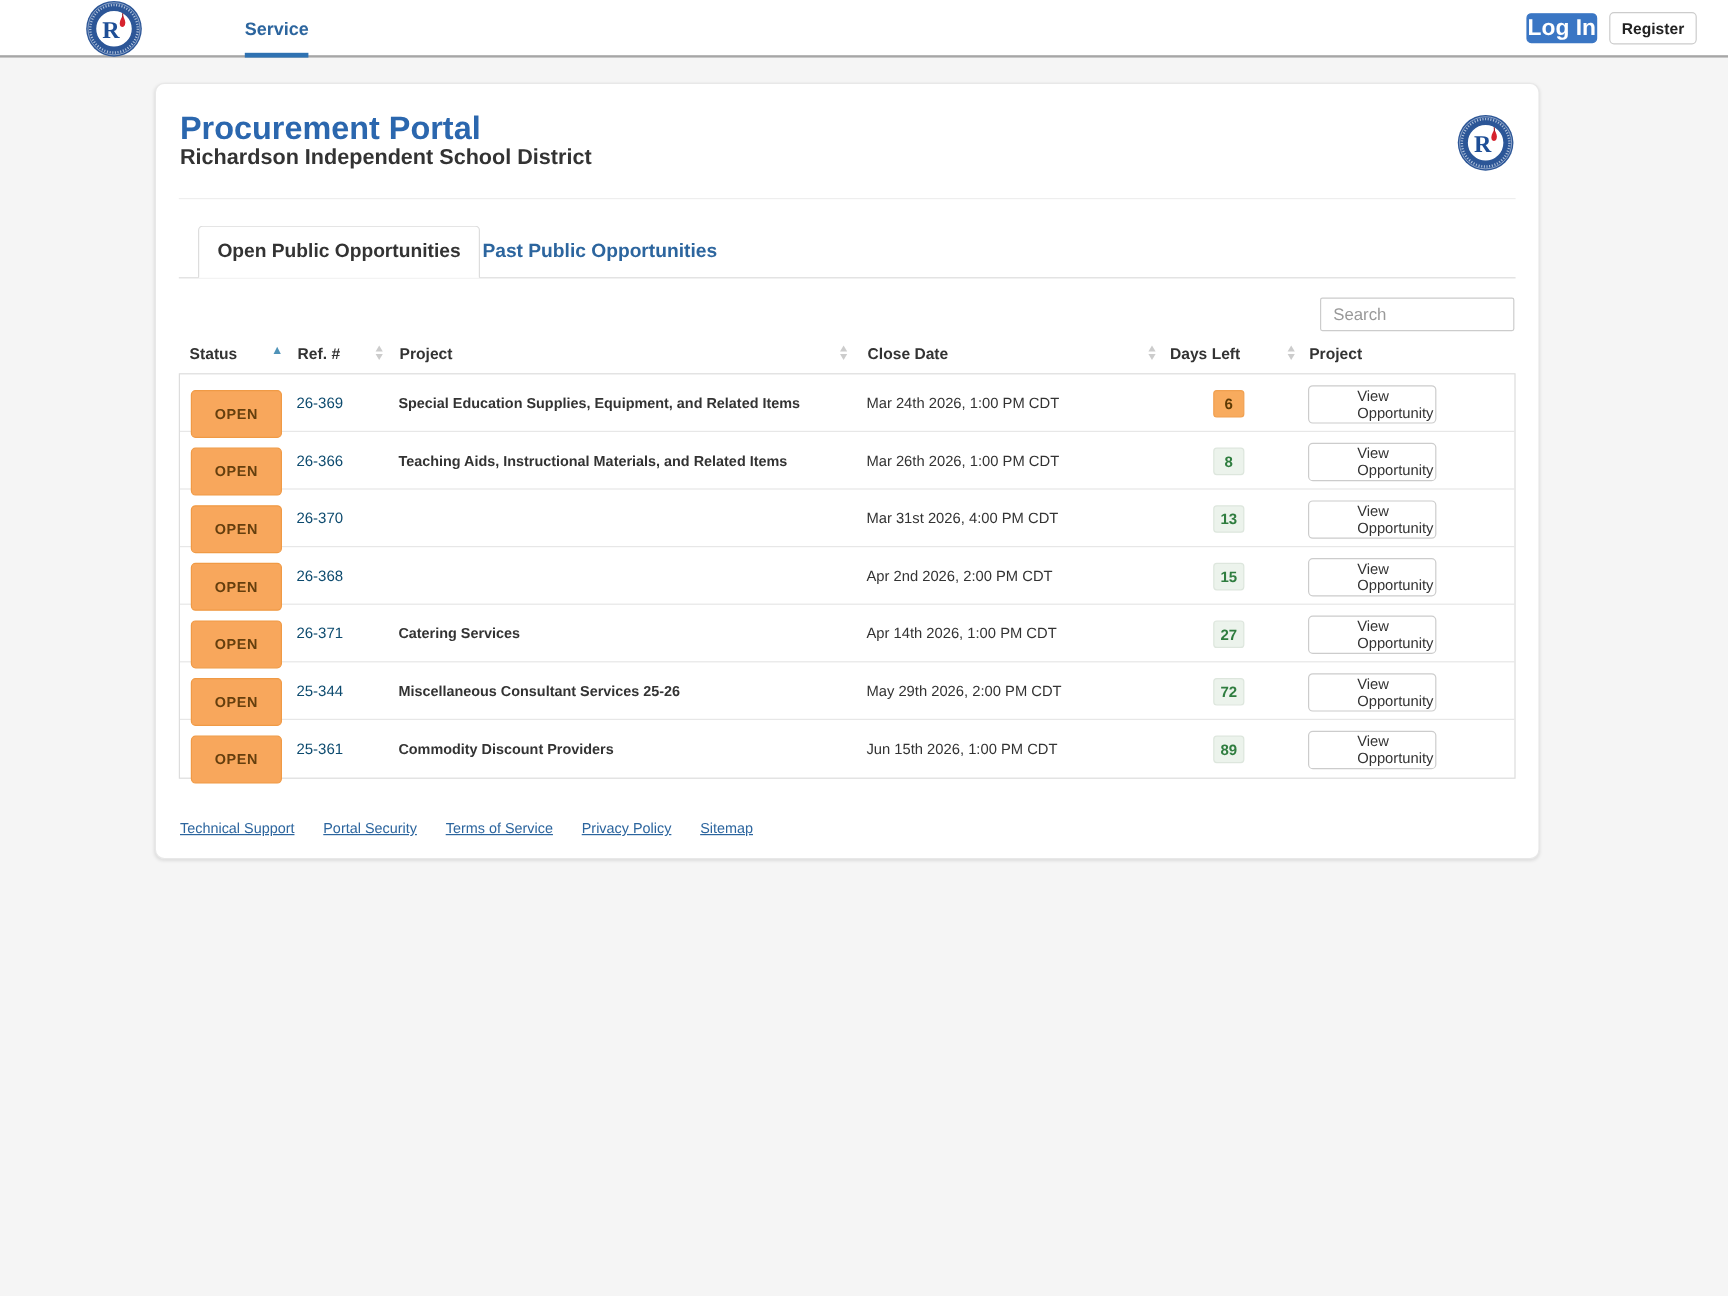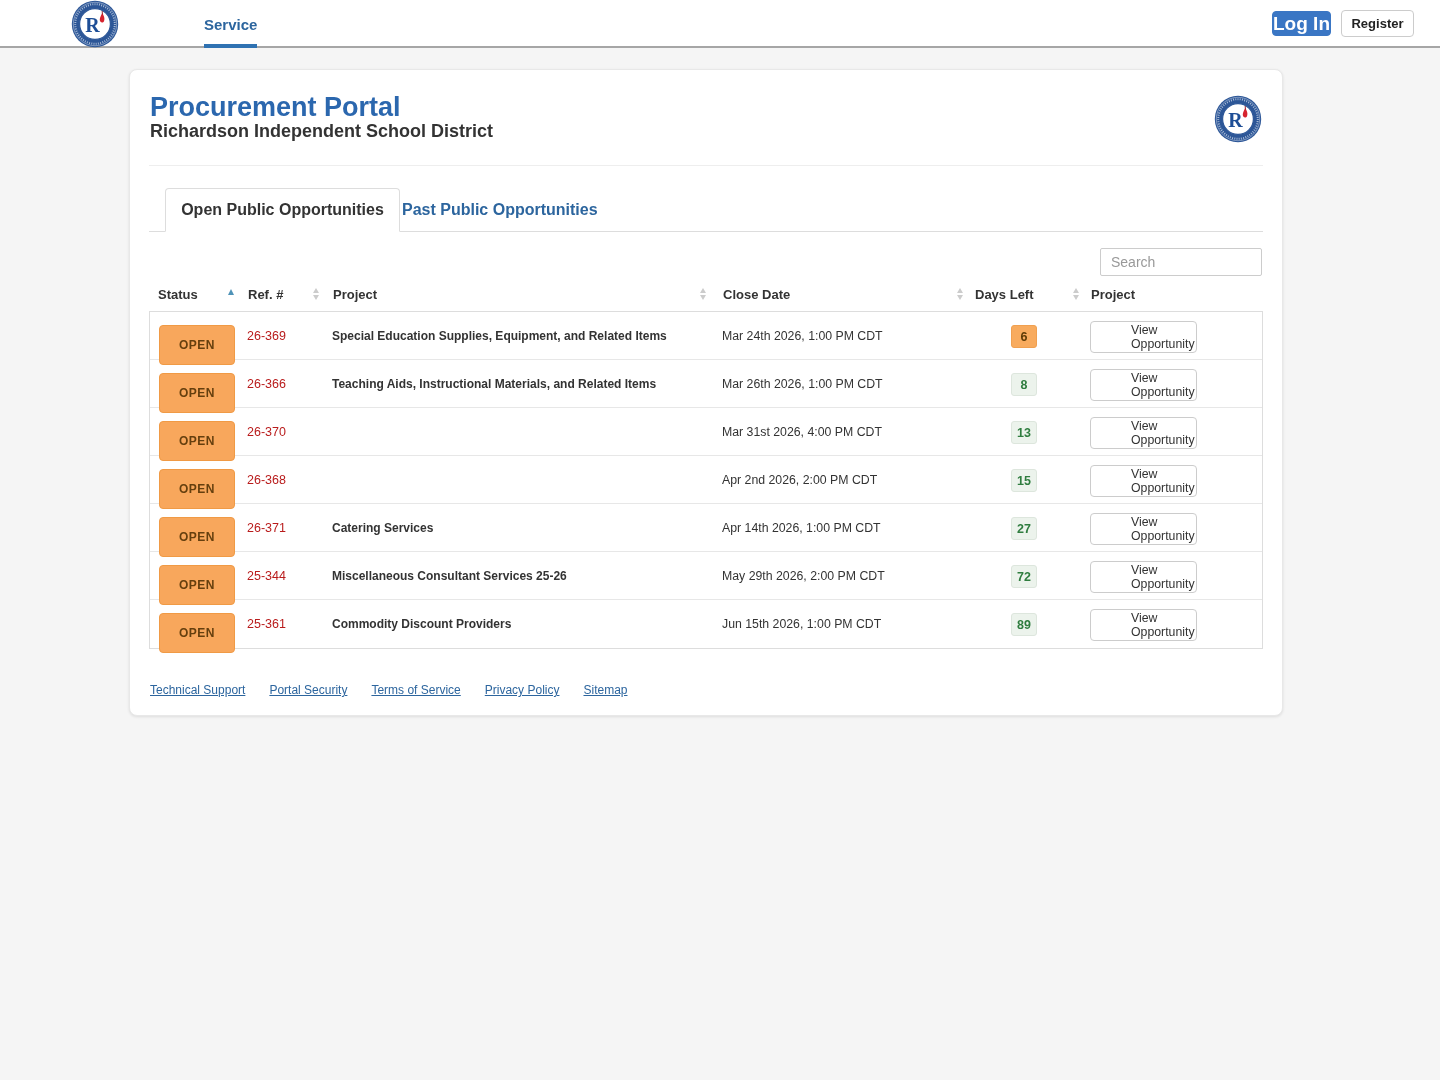--- a/index.html
+++ b/index.html
@@ -111,21 +111,21 @@
   }
   .row:last-child { border-bottom:none; }
   .badge-open {
     position:absolute; left:9px; top:13px;
     width:76px; height:40px;
     background:#f8a75c; border:1px solid #f09a45; border-radius:4px;
     color:#653f0e; font-weight:bold; font-size:12px;
     display:flex; align-items:center; justify-content:center;
     letter-spacing:0.5px;
   }
-  .ref { position:absolute; left:97px; top:0; height:48px; display:flex; align-items:center; font-size:12.5px; color:#b91c1c;}
+  .ref { position:absolute; left:97px; top:0; height:48px; display:flex; align-items:center; font-size:12.5px; color:#0c4a6e;}
   .proj { position:absolute; left:182px; top:0; height:48px; display:flex; align-items:center; font-size:12px; font-weight:bold; color:#333;}
   .cdate { position:absolute; left:572px; top:0; height:48px; display:flex; align-items:center; font-size:12.3px; color:#333;}
   .days { position:absolute; left:861px; top:13px; width:26px; height:23px;
     display:flex; align-items:center; justify-content:center;
     font-size:12.5px; font-weight:bold; border-radius:3px;
   }
   .days-orange { background:#f8ab5e; border:1px solid #f0a050; color:#5d3a05; }
   .days-green  { background:#ecf3ec; border:1px solid #dde6dd; color:#2f7d3f; }
   .btn-view {
     position:absolute; left:940px; top:9px;

